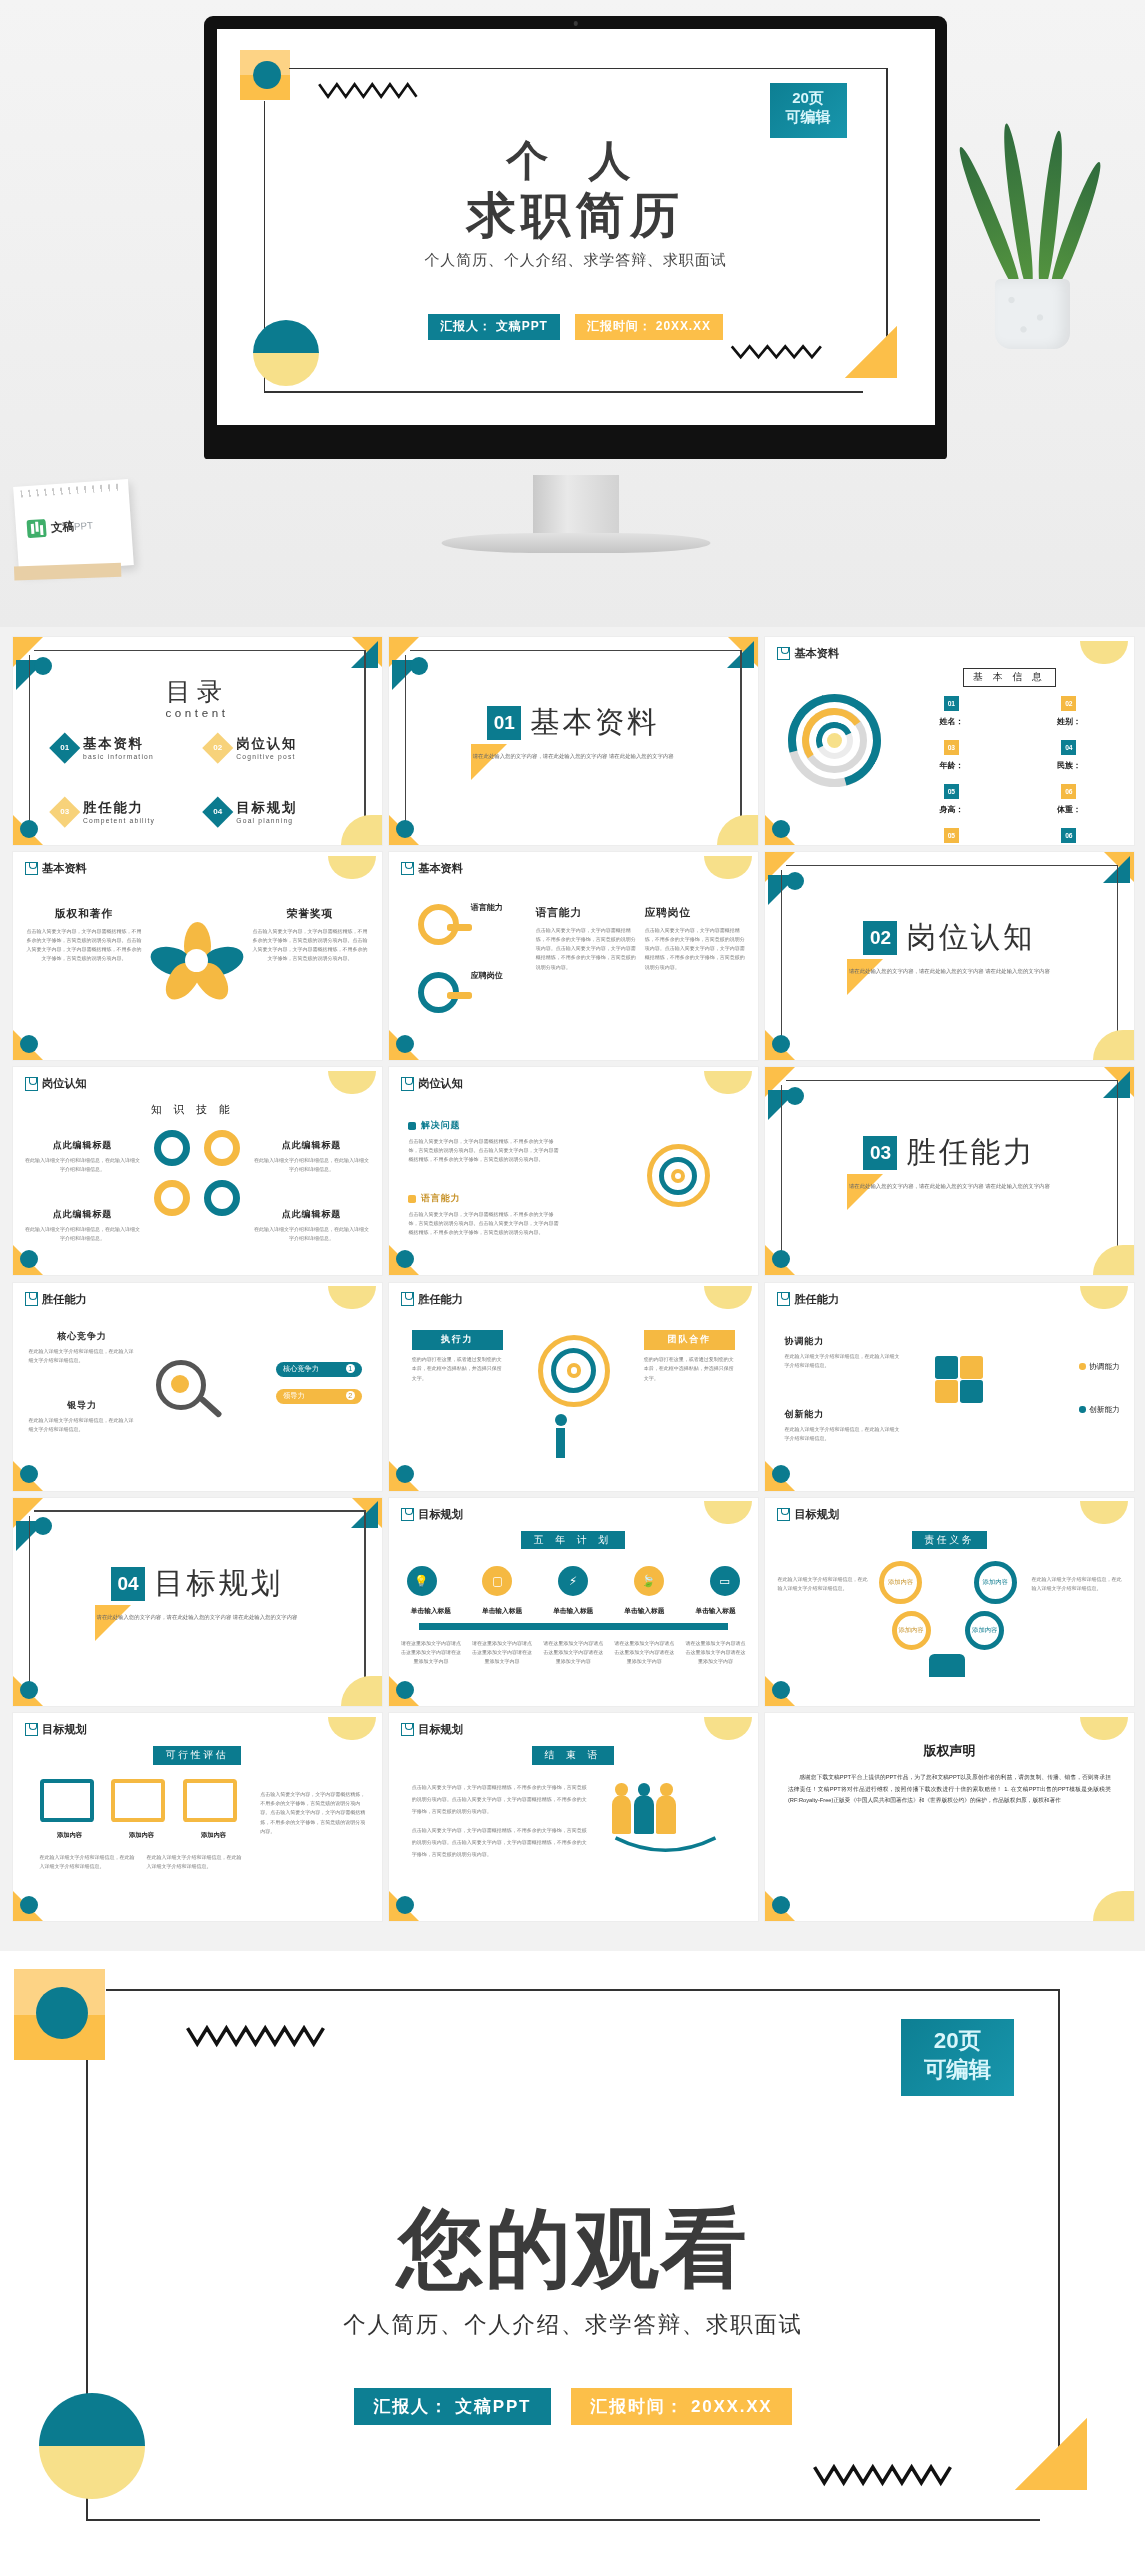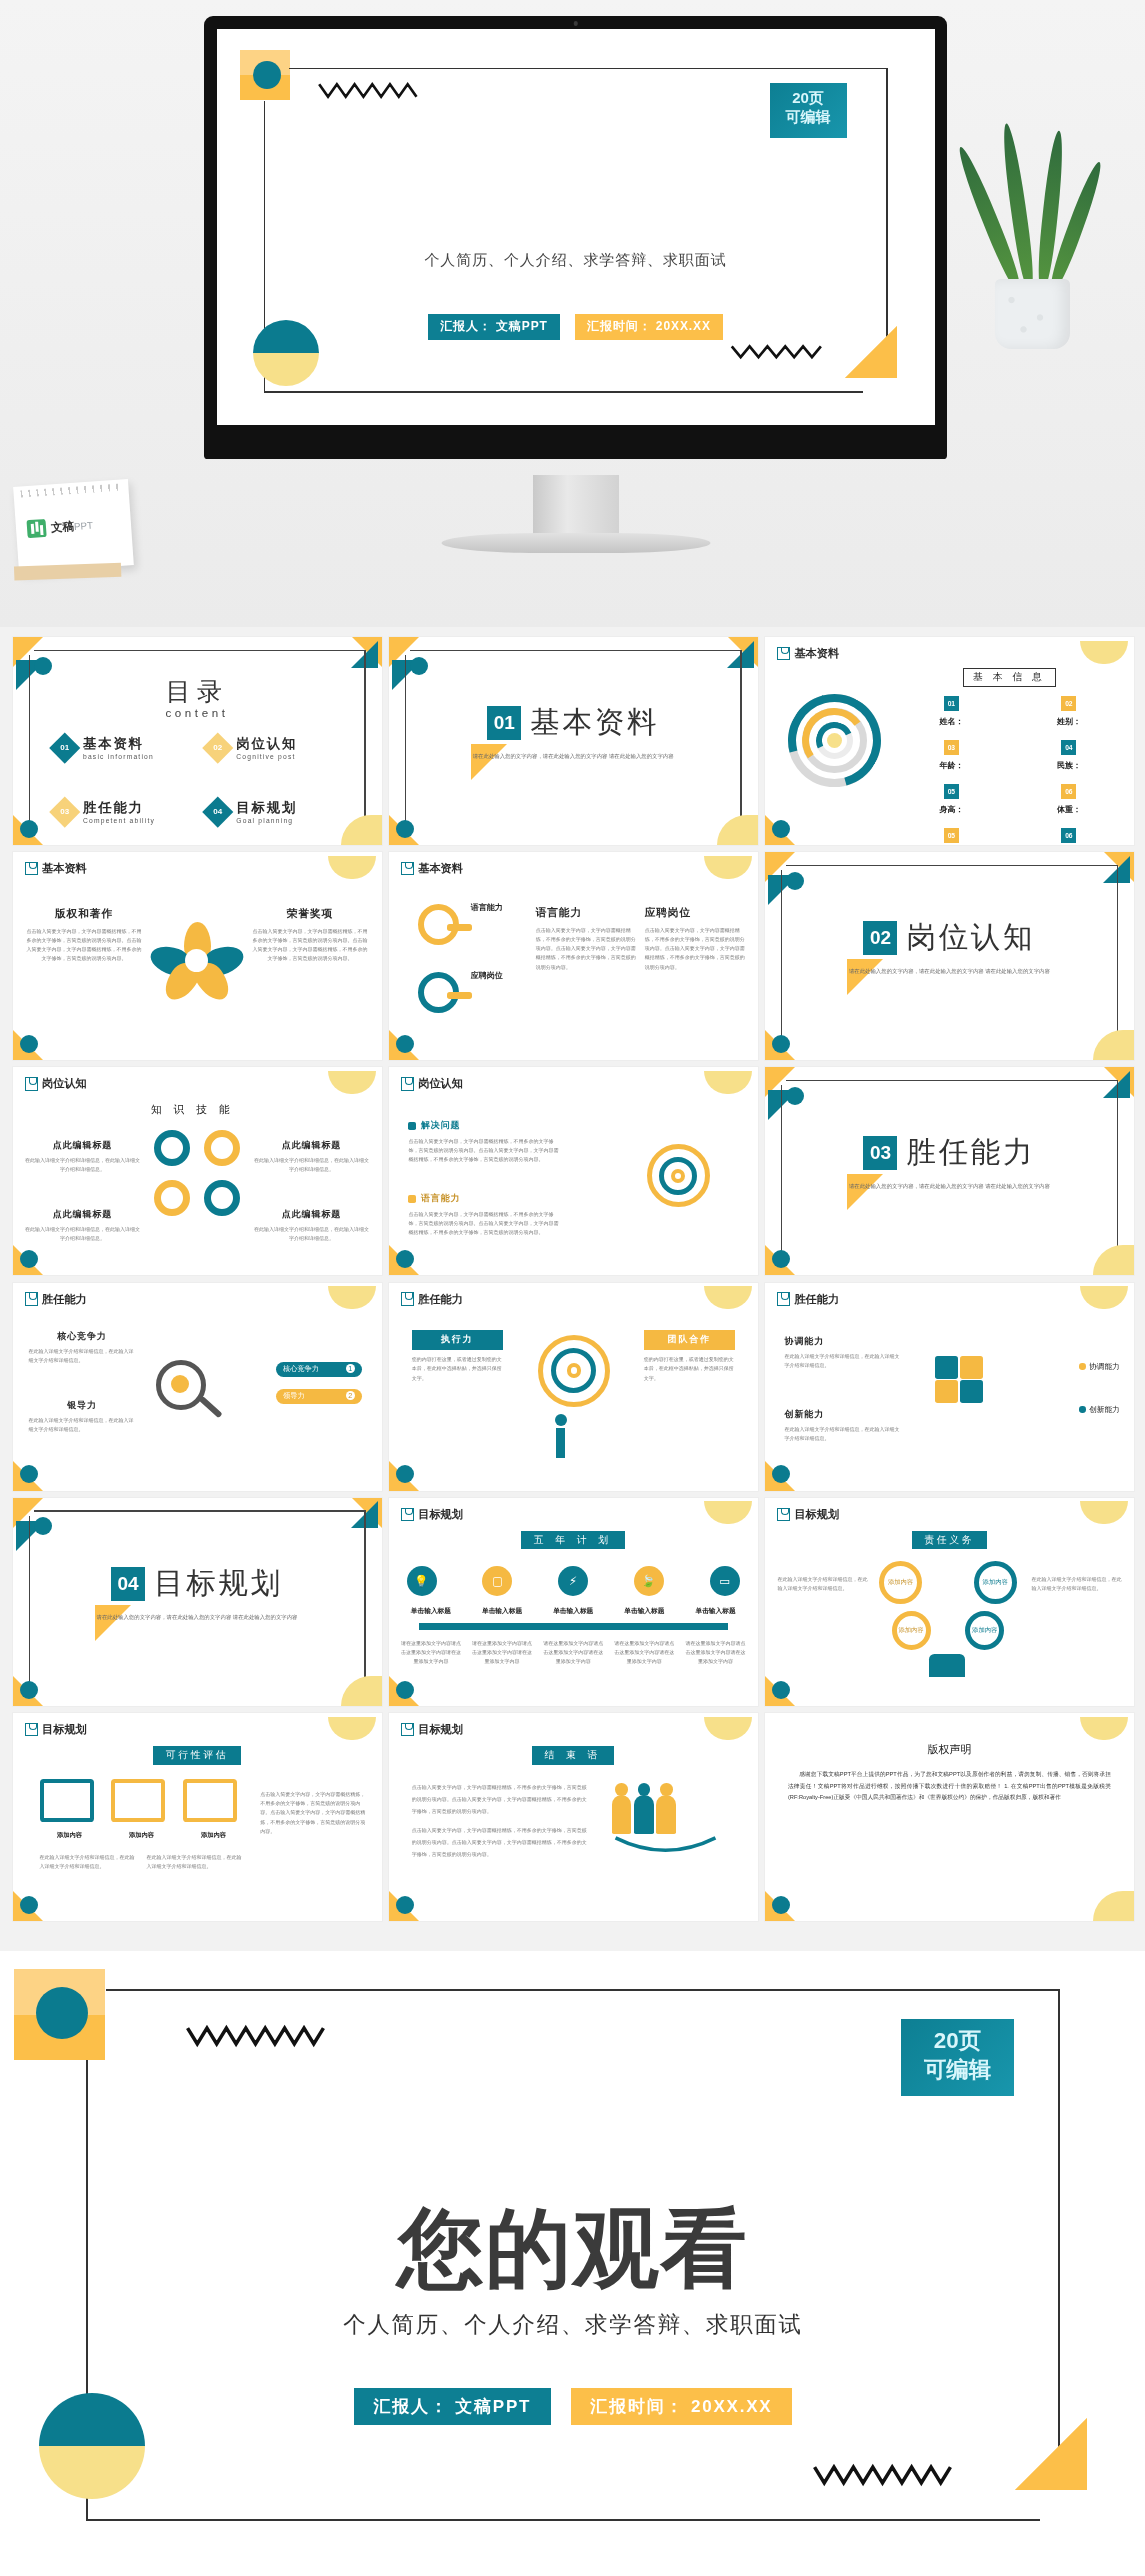--- a/index.html
+++ b/index.html
@@ -128,21 +128,21 @@
   .bullseye i b { width:14.3px; height:14.3px; border-radius:50%; border:4.5px solid #f5b942; }
 
   .step-circ { width:30px; height:30px; border-radius:50%; display:flex; align-items:center; justify-content:center; color:#fff; font-size:11.6px; }
   .puzzle { display:grid; grid-template-columns:23px 23px; grid-template-rows:23px 23px; gap:1.8px; }
   .puzzle div { border-radius:2.7px; }
   .people { display:flex; gap:2.7px; align-items:flex-end; }
   .people i { width:19.7px; height:39px; background:#0b7b8f; border-radius:9.8px 9.8px 1.8px 1.8px; position:relative; }
   .people i::before{content:"";position:absolute;left:3.6px;top:-11.6px;width:12.5px;height:12.5px;border-radius:50%;background:#0b7b8f;}
   .people i.amber{background:#f5b942;} .people i.amber::before{background:#f5b942;}
 
-  .copy-title { text-align:center; font-size:11px; font-weight:normal; color:#222; }
+  .copy-title { text-align:center; font-size:13px; font-weight:bold; color:#222; }
   .copy-body { font-size:5.7px; color:#333; line-height:2.0; text-align:justify; }
 
   
   .thanks { position:absolute; top:1951px; left:0; width:1146px; height:625px; background:#fff; overflow:hidden; }
   .tk-sq { position:absolute; left:14.3px; top:18px; width:91px; height:91px; background:#fcbf49; }
   .tk-sq::before{content:"";position:absolute;inset:0 0 50% 0;background:#fdd385;}
   .tk-dot { position:absolute; left:36px; top:36px; width:52px; height:52px; border-radius:50%; background:#0b7b8f; }
   .tk-ht { position:absolute; left:106px; top:38px; right:86px; height:2.2px; background:#333; }
   .tk-vl { position:absolute; left:86px; top:109px; bottom:55px; width:2.2px; background:#333; }
   .tk-vr { position:absolute; right:86px; top:38px; bottom:118px; width:2.2px; background:#333; }
@@ -188,20 +188,24 @@
             <div class="q4"></div>
         </div>
         <div class="tri-br2"></div>
         <div class="tri-br"></div>
 
         <div class="hero-badge">
           <div>20页</div>
           <div>可编辑</div>
         </div>
 
+        <div class="hero-title">
+          <div class="l1">个 人</div>
+          <div class="l2">求职简历</div>
+        </div>
         <div class="hero-sub">个人简历、个人介绍、求学答辩、求职面试</div>
         <div class="hero-foot">
           <span class="chip teal">汇报人： 文稿PPT</span>
           <span class="chip amber">汇报时间： 20XX.XX</span>
         </div>
       </div>
     </div>
     <div class="stand-neck"></div>
     <div class="stand-base"></div>
   </div>

